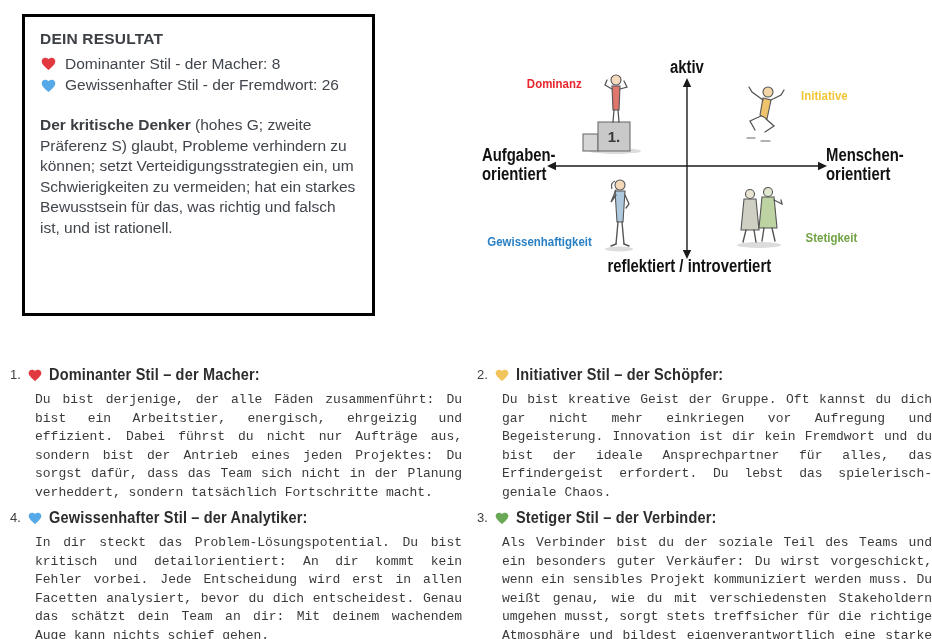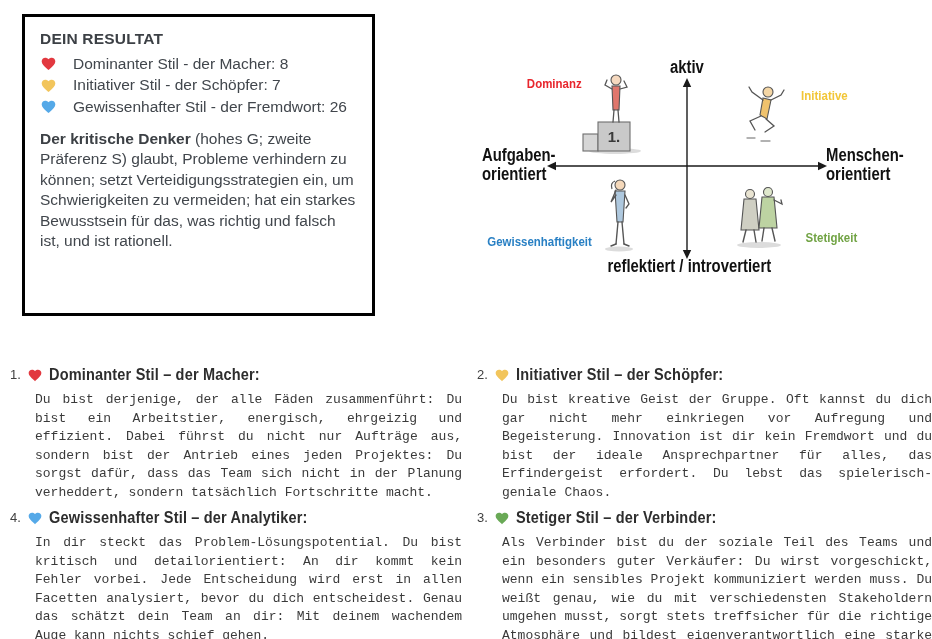--- a/index.html
+++ b/index.html
@@ -9,23 +9,23 @@
     font-family:"Liberation Sans", sans-serif; color:#3b3f45;
   }
 
   
   .result-box {
     position:absolute; left:22px; top:14px; width:353px; height:302px;
     border:3px solid #000; padding:13px 16px 10px 15px;
     font-size:15.5px; color:#41464c;
   }
   .rb-title { font-weight:bold; font-size:15.5px; letter-spacing:.2px; color:#3c4045; margin-bottom:5px; }
-  .rb-row { display:flex; align-items:center; gap:16px; height:21.5px; }
+  .rb-row { display:flex; align-items:center; gap:8px; height:21.5px; }
   .rb-row .heart-svg { flex:0 0 auto; }
-  .rb-analysis { margin-top:11px; line-height:20.5px; font-size:15.5px; }
+  .rb-analysis { margin-top:19px; line-height:20.5px; font-size:15.5px; }
   .rb-analysis b { color:#3c4045; }
 
   
   .diagram { position:absolute; left:446px; top:50px; width:462px; height:252px; }
   .diagram .axes { position:absolute; left:0; top:0; }
   .dlabel {
     position:absolute; font-weight:bold; color:#111; line-height:19px;
     font-size:17.5px; white-space:nowrap;
   }
   .cond { display:inline-block; transform:scaleX(.85); transform-origin:50% 50%; }
@@ -52,26 +52,20 @@
 <body>
 
 <div class="result-box">
   <div class="rb-title">DEIN RESULTAT</div>
 
   <div class="rb-row">
     <svg class="heart-svg" width="17" height="15" viewBox="0 0 24 22">
         <path d="M12 20.7 10.6 19.4C5.2 14.5 2 11.6 2 8 2 5 4.3 2.7 7.3 2.7c1.7 0 3.4.8 4.7 2.1 1.3-1.3 3-2.1 4.7-2.1 3 0 5.3 2.3 5.3 5.3 0 3.6-3.2 6.5-8.6 11.4L12 20.7Z" fill="#e2383f"></path>
       </svg>
     <span><span>Dominanter Stil - der Macher:</span> <span>8</span></span>
-  </div>
-  <div class="rb-row">
-    <svg class="heart-svg" width="17" height="15" viewBox="0 0 24 22">
-        <path d="M12 20.7 10.6 19.4C5.2 14.5 2 11.6 2 8 2 5 4.3 2.7 7.3 2.7c1.7 0 3.4.8 4.7 2.1 1.3-1.3 3-2.1 4.7-2.1 3 0 5.3 2.3 5.3 5.3 0 3.6-3.2 6.5-8.6 11.4L12 20.7Z" fill="#f2c55c"></path>
-      </svg>
-    <span><span>Initiativer Stil - der Schöpfer:</span> <span>7</span></span>
   </div>
   <div class="rb-row">
     <svg class="heart-svg" width="17" height="15" viewBox="0 0 24 22">
         <path d="M12 20.7 10.6 19.4C5.2 14.5 2 11.6 2 8 2 5 4.3 2.7 7.3 2.7c1.7 0 3.4.8 4.7 2.1 1.3-1.3 3-2.1 4.7-2.1 3 0 5.3 2.3 5.3 5.3 0 3.6-3.2 6.5-8.6 11.4L12 20.7Z" fill="#55a9e8"></path>
       </svg>
     <span><span>Gewissenhafter Stil - der Fremdwort:</span> <span>26</span></span>
   </div>
 
   <div class="rb-analysis"><b>Der kritische Denker</b><span> (hohes G; zweite Präferenz S) glaubt, Probleme verhindern zu können; setzt Verteidigungsstrategien ein, um Schwierigkeiten zu vermeiden; hat ein starkes Bewusstsein für das, was richtig und falsch ist, und ist rationell.</span></div>
 </div>

